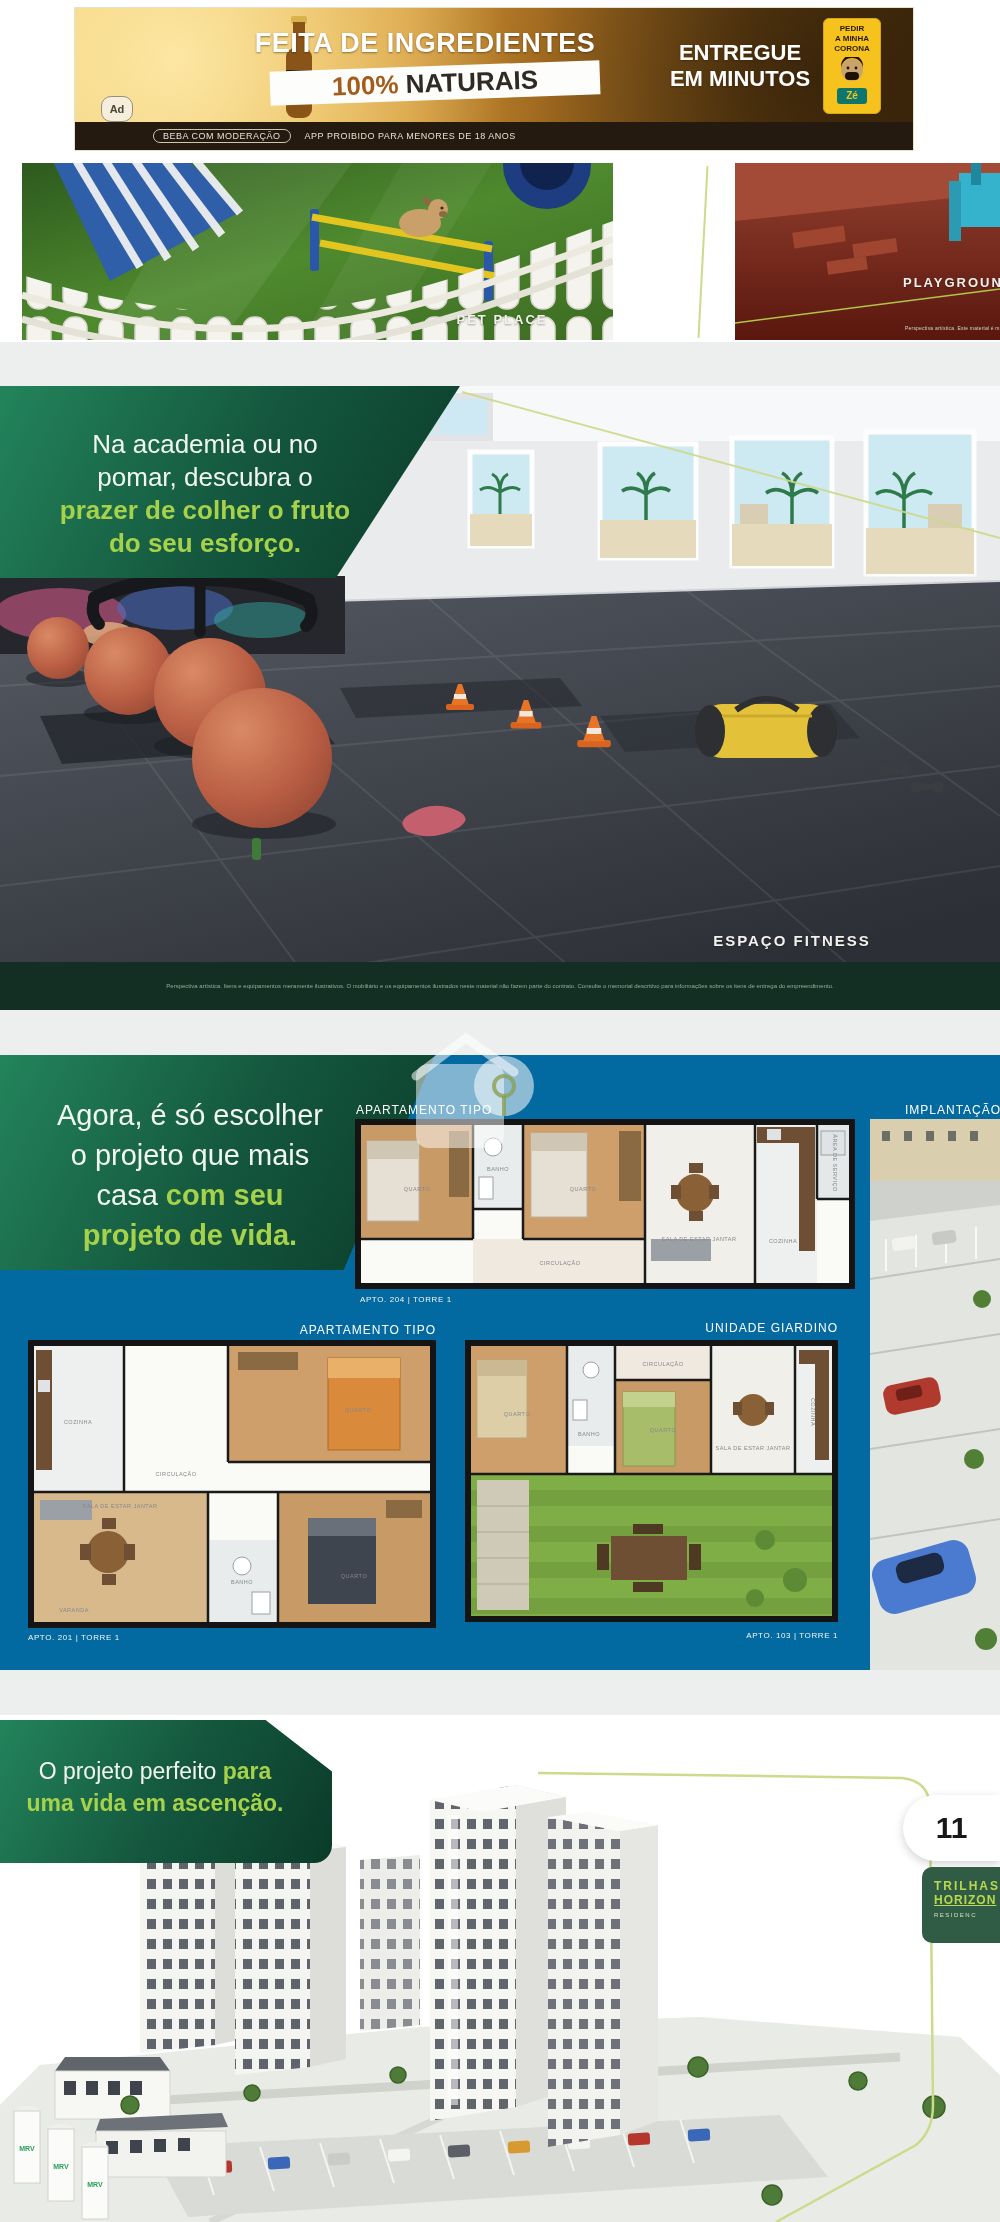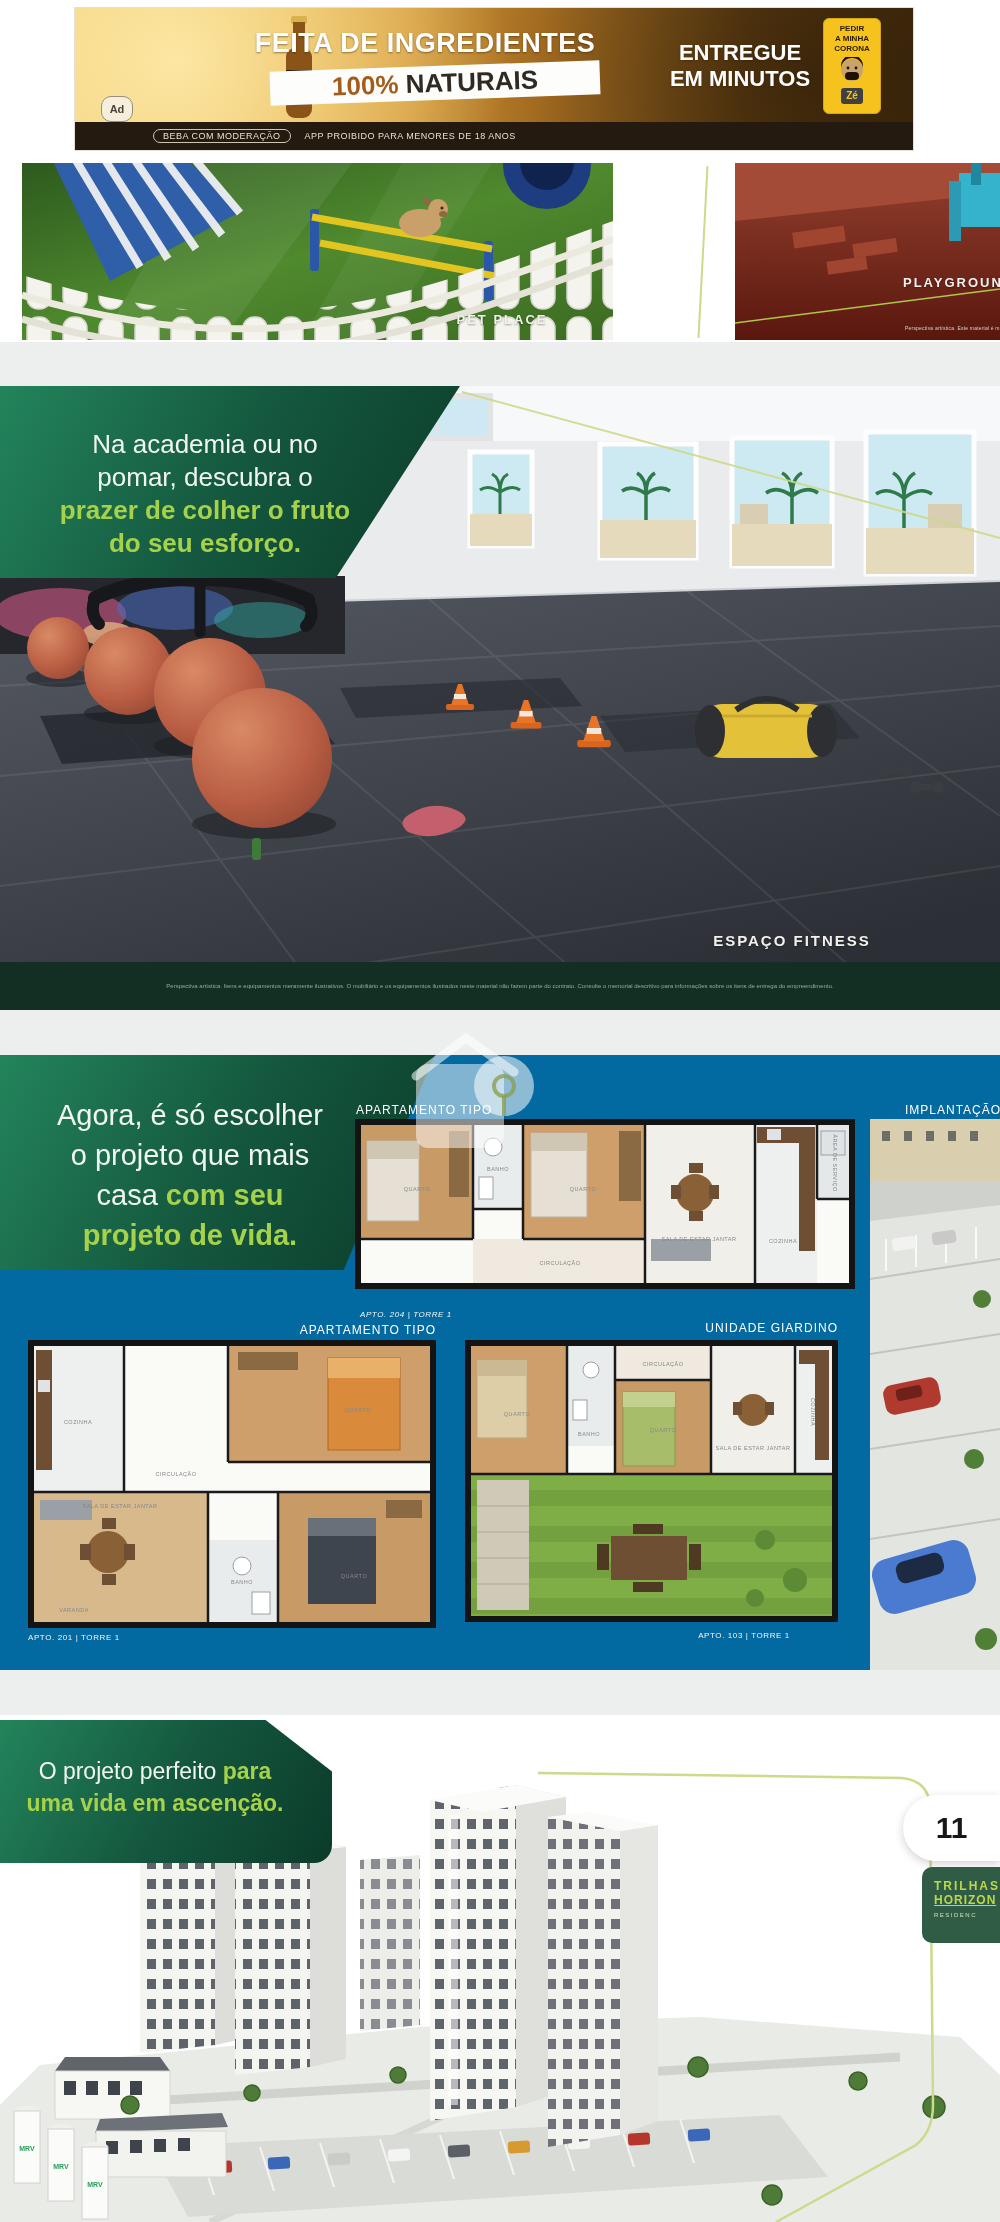--- a/index.html
+++ b/index.html
@@ -54,21 +54,21 @@
         <div>PEDIR</div>
         <div>A MINHA</div>
         <div>CORONA</div>
         <svg width="26" height="26" viewBox="0 0 26 26" style="margin-top:3px;">
           <circle cx="13" cy="13" r="11" fill="#caa36a"></circle>
           <path d="M2,12 A11 11 0 0 1 24,12 L24,9 A11 11 0 0 0 2,9 Z" fill="#1d1207"></path>
           <rect x="6" y="15" width="14" height="8" rx="4" fill="#1d1207"></rect>
           <circle cx="9" cy="11" r="1.4" fill="#1d1207"></circle>
             <circle cx="17" cy="11" r="1.4" fill="#1d1207"></circle>
         </svg>
-        <div style="margin:2px auto 0;width:22px;height:16px;background:#404040;color:#f6c21d;border-radius:3px;font-size:10px;line-height:16px;">Zé</div>
+        <div style="margin:2px auto 0;width:30px;height:16px;background:#0f766e;color:#f6c21d;border-radius:3px;font-size:10px;line-height:16px;">Zé</div>
       </div>
     </div>
 
     <div class="abs" style="left:26px;top:88px;width:30px;height:24px;background:rgba(245,240,230,.88);border:1px solid #9a8f7a;border-radius:10px;font-size:11px;font-weight:bold;color:#4a4437;text-align:center;line-height:24px;cursor:pointer;">Ad</div>
 
     <div class="abs" style="left:0;top:114px;width:838px;height:28px;background:#241a10;display:flex;align-items:center;padding-left:78px;box-sizing:border-box;">
       <span style="border:1px solid #cfc4ae;border-radius:10px;padding:1px 9px;font-size:9px;color:#e8e0ce;letter-spacing:.5px;">BEBA COM MODERAÇÃO</span>
       <span style="margin-left:14px;font-size:9px;color:#e8e0ce;letter-spacing:.5px;">APP PROIBIDO PARA MENORES DE 18 ANOS</span>
     </div>
   </div>
@@ -359,21 +359,21 @@
       <g font-size="5.5" fill="#84888c" text-anchor="middle" letter-spacing=".5">
         <text x="62" y="72">QUARTO</text>
         <text x="143" y="52">BANHO</text>
         <text x="228" y="72">QUARTO</text>
         <text x="344" y="122">SALA DE ESTAR JANTAR</text>
         <text x="205" y="146">CIRCULAÇÃO</text>
         <text x="428" y="124">COZINHA</text>
         <text x="478" y="44" transform="rotate(90 478 44)">ÁREA DE SERVIÇO</text>
       </g>
     </svg>
-    <div class="abs caption" style="left:360px;top:255px;font-style:italic;">APTO. 204 | TORRE 1</div>
+    <div class="abs caption" style="left:360px;top:240px;">APTO. 204 | TORRE 1</div>
 
     <div class="abs planlabel" style="left:150px;top:268px;width:286px;text-align:right;">APARTAMENTO TIPO</div>
     <svg class="abs" style="left:28px;top:285px;" width="408" height="288" viewBox="0 0 408 288">
       <rect x="3" y="3" width="402" height="282" fill="#fafaf7" stroke="#141414" stroke-width="6"></rect>
       <rect x="6" y="6" width="90" height="146" fill="#eef0f0"></rect>
       <rect x="200" y="6" width="202" height="116" fill="#cf9f6b"></rect>
       <rect x="6" y="152" width="174" height="130" fill="#d8b98c"></rect>
       <rect x="180" y="200" width="70" height="82" fill="#e8ecec"></rect>
       <rect x="250" y="152" width="152" height="130" fill="#c89a66"></rect>
       <g stroke="#1a1a1a" stroke-width="2.5">
@@ -472,21 +472,21 @@
       </g>
       <g font-size="5.5" fill="#84888c" text-anchor="middle" letter-spacing=".5">
         <text x="52" y="76">QUARTO</text>
         <text x="124" y="96">BANHO</text>
         <text x="198" y="92">QUARTO</text>
         <text x="288" y="110">SALA DE ESTAR JANTAR</text>
         <text x="346" y="72" transform="rotate(90 346 72)">COZINHA</text>
         <text x="198" y="26">CIRCULAÇÃO</text>
       </g>
     </svg>
-    <div class="abs caption" style="left:650px;top:576px;width:188px;text-align:center;">APTO. 103 | TORRE 1</div>
+    <div class="abs caption" style="left:650px;top:576px;width:188px;text-align:right;">APTO. 103 | TORRE 1</div>
 
     <div class="abs planlabel" style="left:905px;top:48px;white-space:nowrap;">IMPLANTAÇÃO</div>
     <svg class="abs" style="left:870px;top:64px;" width="130" height="551" viewBox="0 0 130 551">
       <rect width="130" height="551" fill="#e3e5e1"></rect>
       <rect width="130" height="62" fill="#d9cfae"></rect>
       <g fill="#6b6f66">
           <rect x="12" y="12" width="8" height="10"></rect>
           <rect x="34" y="12" width="8" height="10"></rect>
           <rect x="56" y="12" width="8" height="10"></rect>
           <rect x="78" y="12" width="8" height="10"></rect>

